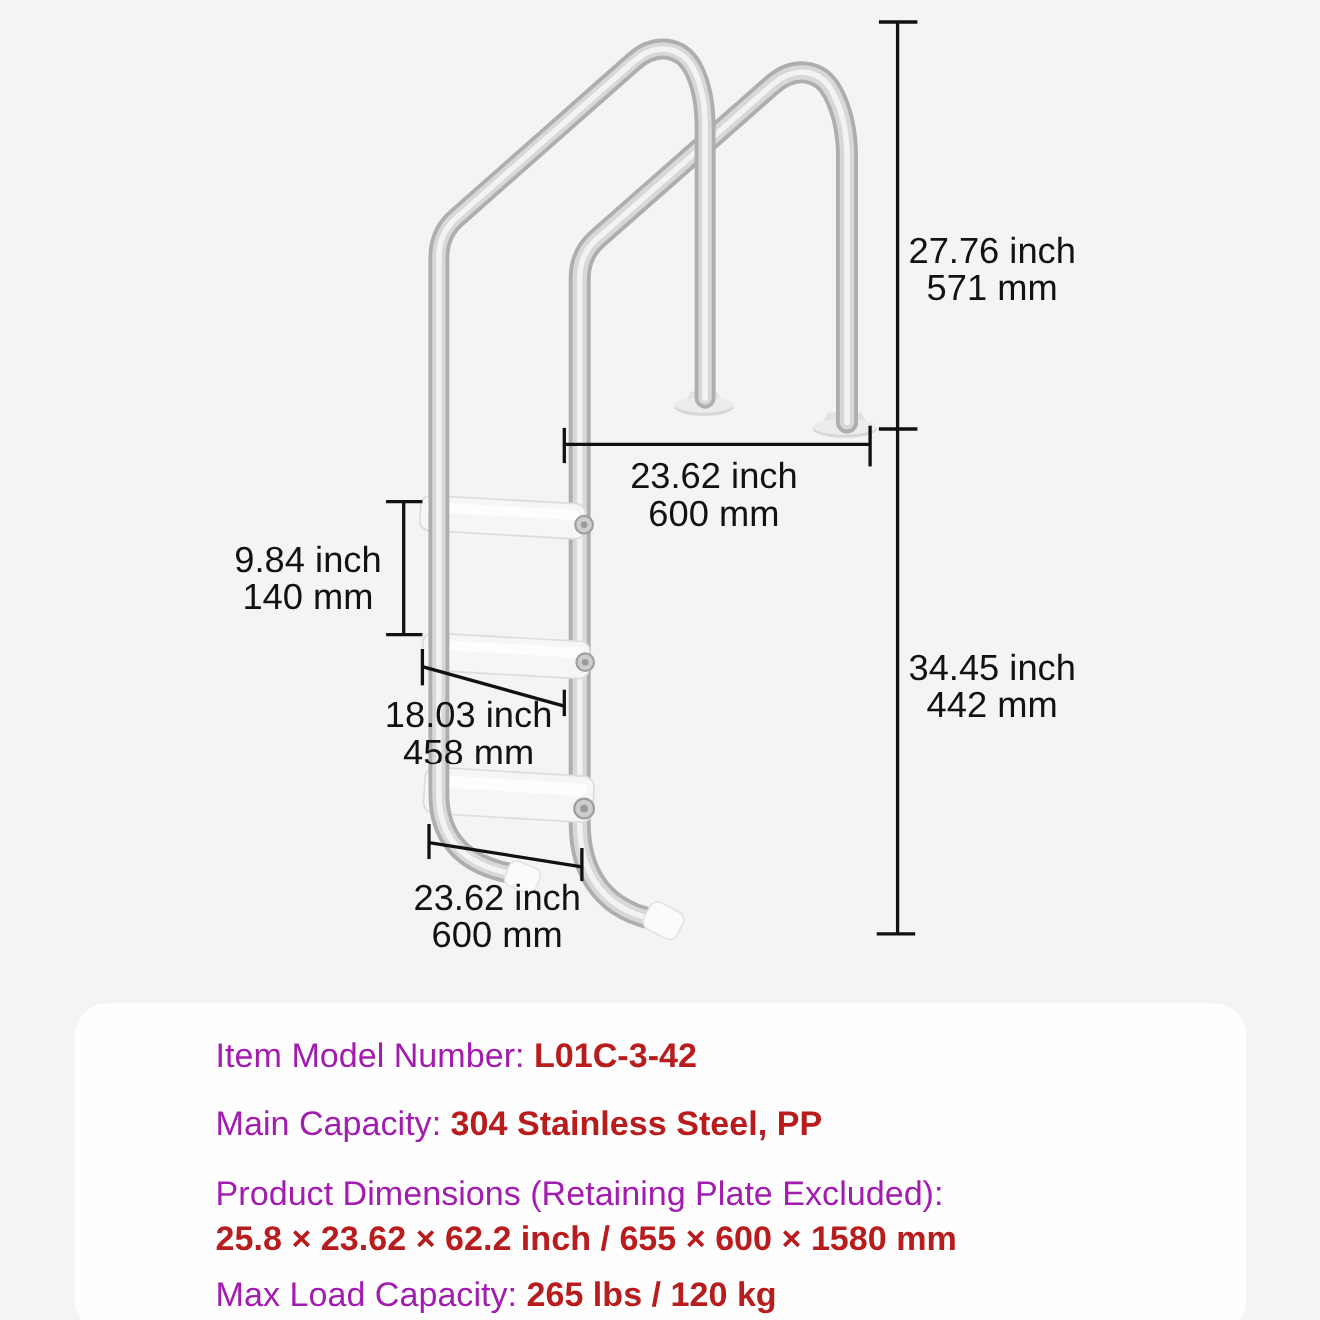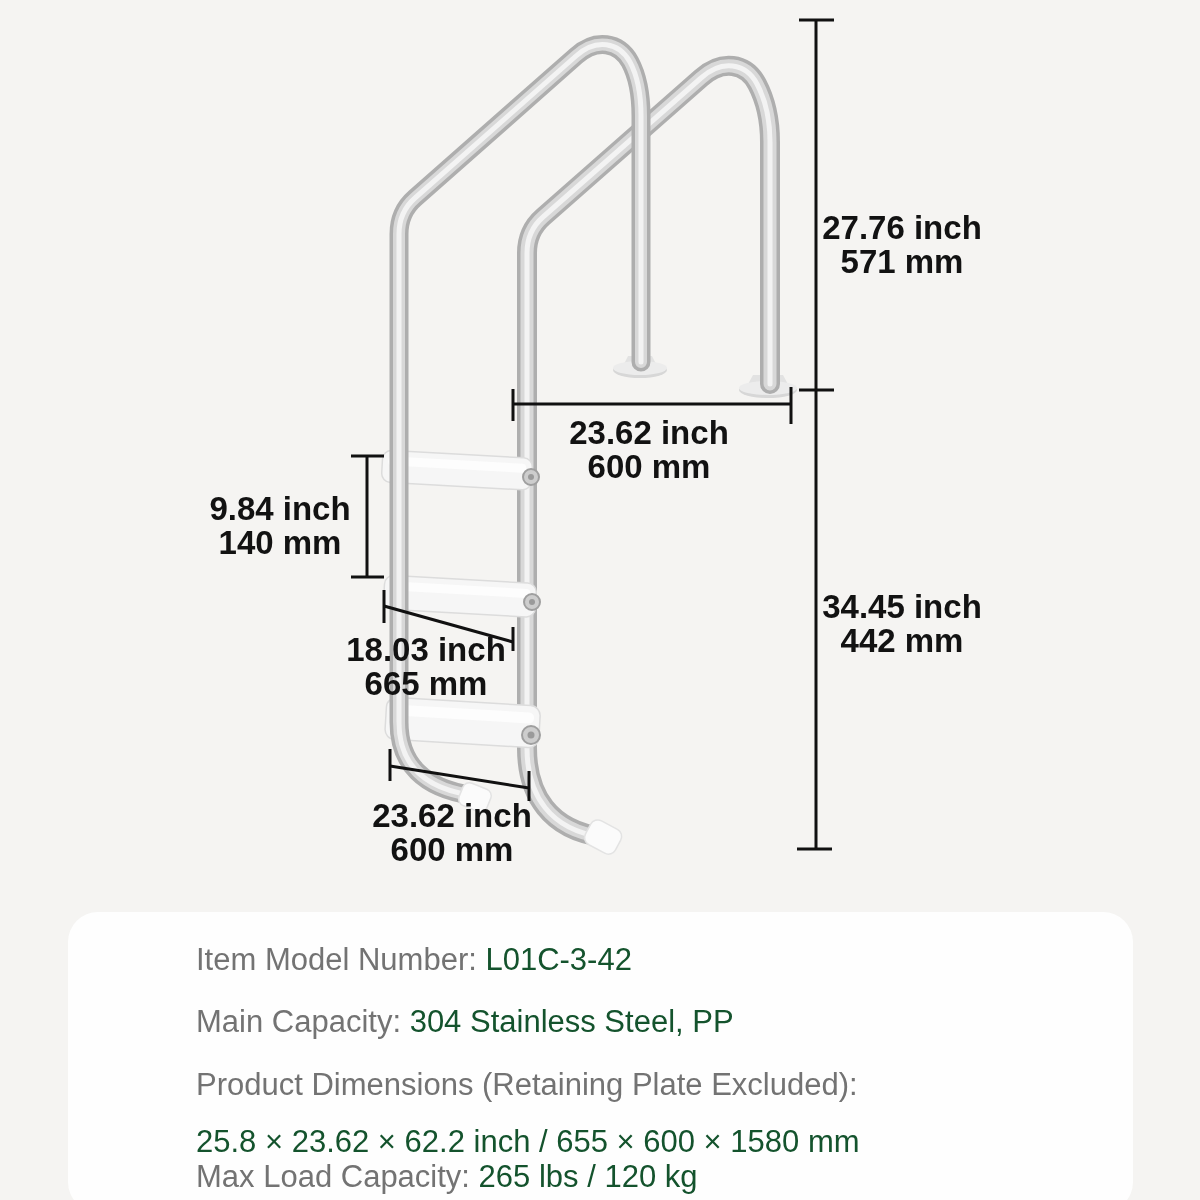--- a/index.html
+++ b/index.html
@@ -13,21 +13,21 @@
   }
   .stage{position:absolute;inset:0;}
   svg{position:absolute;left:0;top:0;}
 
   
   .dim-label{
     position:absolute;
     transform:translateX(-50%);
     text-align:center;
     font-size:33px;
-    font-weight:700;
+    font-weight:400;
     line-height:1.04;
     color:#121212;
     white-space:nowrap;
   }
   .dim-label span{display:block;}
 
   
   .panel{
     position:absolute;
     left:68px; top:912px;
@@ -35,23 +35,23 @@
     background:#fefefe;
     border-radius:30px;
   }
   .info-row{
     position:absolute;
     left:128px;
     font-size:31px;
     line-height:33px;
     white-space:nowrap;
   }
-  .info-label{color:#737373;font-weight:500;}
-  .info-value{color:#14532d;font-weight:400;}
-  .info-row .second-line{margin-top:24px;}
+  .info-label{color:#a21caf;font-weight:500;}
+  .info-value{color:#b91c1c;font-weight:700;}
+  .info-row .second-line{margin-top:8px;}
 </style>
 </head>
 <body>
 
 <div class="stage">
 
   <svg width="1200" height="912" viewBox="0 0 1200 912">
 
     <g>
       <path d="M 622 368 L 658 368 L 652 356 L 628 356 Z" fill="#e2e2e2"></path>
@@ -137,21 +137,21 @@
   <div class="dim-label" style="left:649px;top:416px">
     <span>23.62 inch</span>
     <span>600 mm</span>
   </div>
   <div class="dim-label" style="left:280px;top:492px">
     <span>9.84 inch</span>
     <span>140 mm</span>
   </div>
   <div class="dim-label" style="left:426px;top:633px">
     <span>18.03 inch</span>
-    <span>665 mm</span>
+    <span>458 mm</span>
   </div>
   <div class="dim-label" style="left:902px;top:590px">
     <span>34.45 inch</span>
     <span>442 mm</span>
   </div>
   <div class="dim-label" style="left:452px;top:799px">
     <span>23.62 inch</span>
     <span>600 mm</span>
   </div>
 

